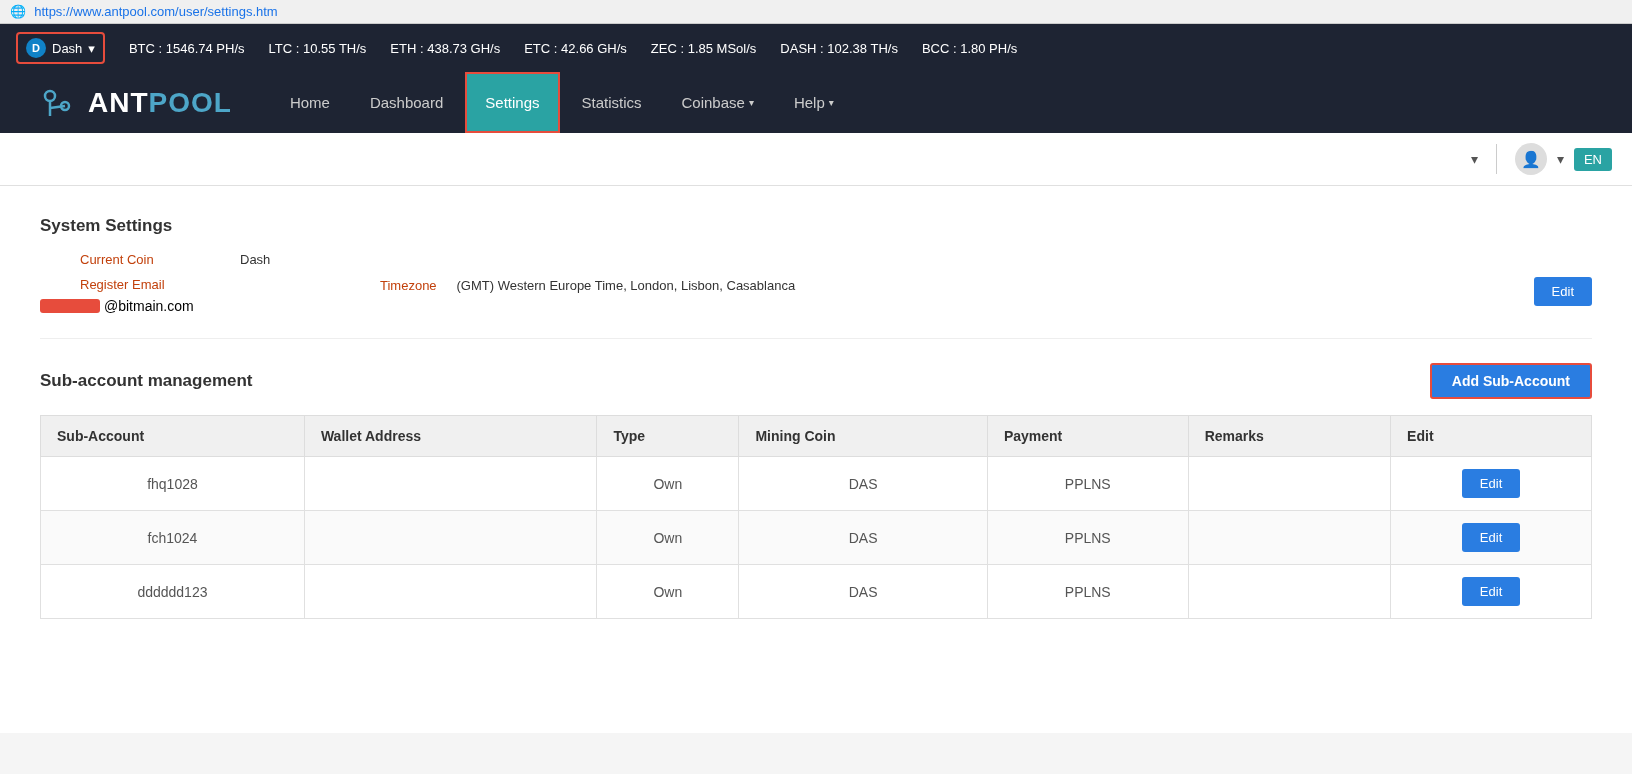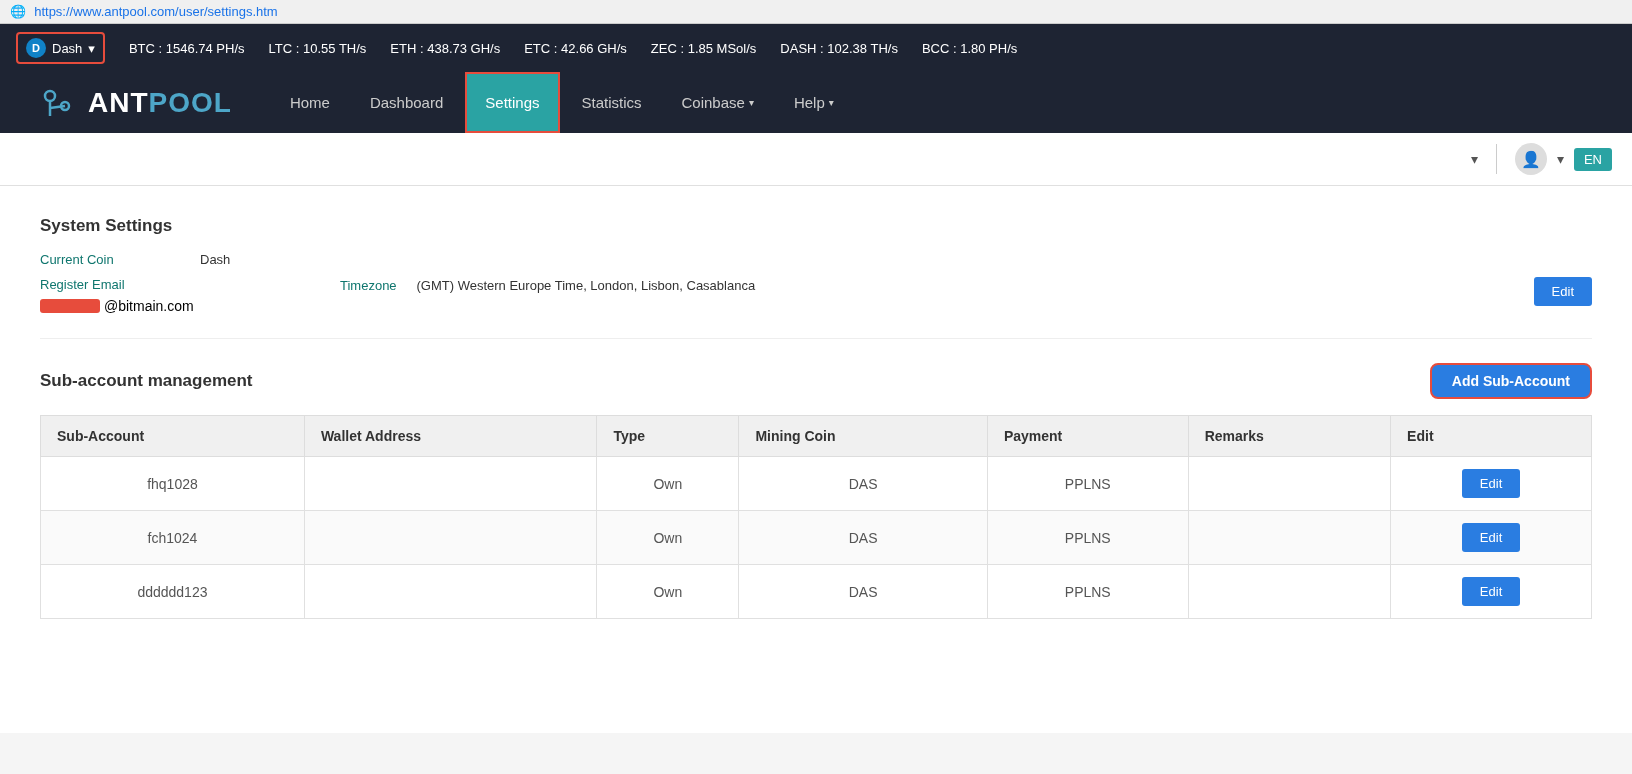--- a/index.html
+++ b/index.html
@@ -156,23 +156,24 @@
       margin-bottom: 16px;
     }
 
     .info-row {
       display: flex;
       align-items: flex-start;
       gap: 40px;
       margin-bottom: 8px;
     }
     .info-label {
-      color: #0f766e;
+      color: #c2410c;
       font-size: 13px;
       min-width: 120px;
+      margin-left: 40px;
     }
     .info-value {
       color: #333;
       font-size: 13px;
     }
     .redacted {
       display: inline-block;
       background: #e74c3c;
       color: transparent;
       border-radius: 3px;
@@ -204,21 +205,21 @@
       font-size: 17px;
       font-weight: bold;
       color: #333;
       flex: 1;
     }
     .btn-add-sub {
       background: #2a7de1;
       color: #fff;
       border: 2px solid #e74c3c;
       padding: 8px 20px;
-      border-radius: 8px;
+      border-radius: 3px;
       cursor: pointer;
       font-size: 14px;
       font-weight: bold;
     }
 
     
     .sub-table {
       width: 100%;
       border-collapse: collapse;
       background: #fff;

